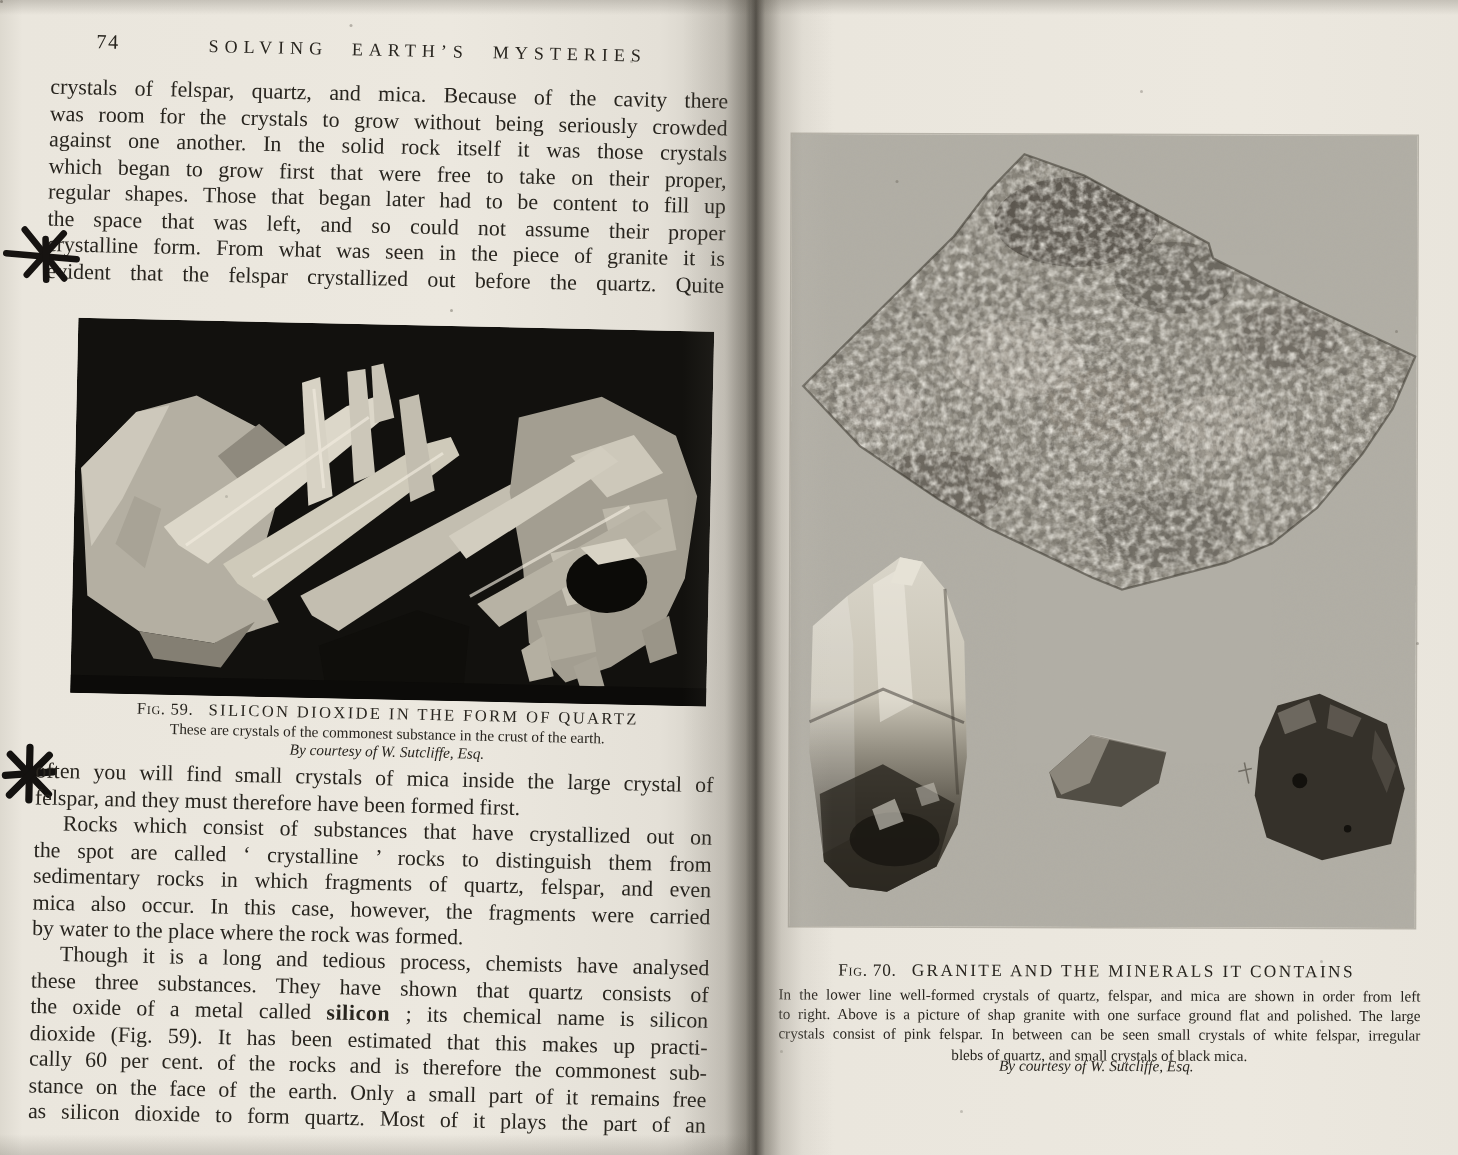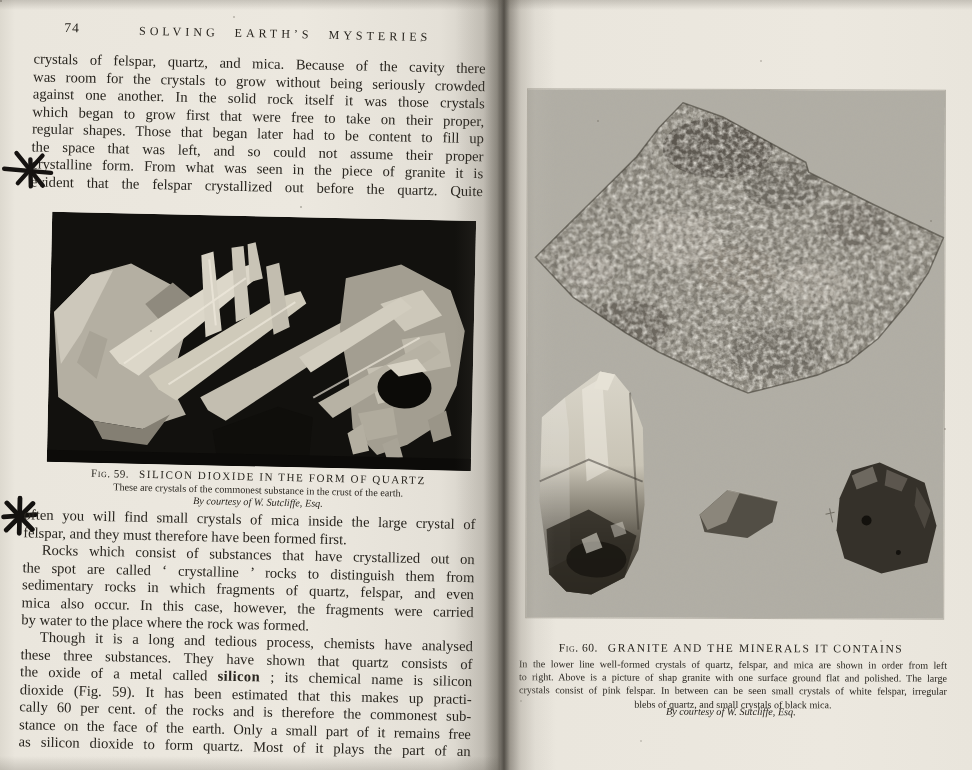--- a/index.html
+++ b/index.html
@@ -249,21 +249,21 @@
       <polygon points="313,408 325,380 353,372 398,392 410,435 401,472 355,483 318,468 310,440" fill="#35312a"></polygon>
       <polygon points="325,385 346,376 351,391 330,399" fill="rgba(165,159,147,0.5)"></polygon>
       <polygon points="360,379 381,388 375,401 358,395" fill="rgba(140,134,122,0.45)"></polygon>
       <polygon points="390,396 404,420 398,438 388,415" fill="rgba(120,114,103,0.35)"></polygon>
       <circle cx="340" cy="430" r="5" fill="#13110d"></circle>
       <circle cx="372" cy="462" r="2.5" fill="#13110d"></circle>
       <path d="M303,418 l3,14 M299,424 l9,-2" stroke="rgba(70,65,57,0.6)" stroke-width="1" fill="none"></path>
     </svg>
 
     <div class="caption cap60-title">
-      <span class="fig-label">Fig. 60.</span><span class="fig-title">GRANITE AND THE MINERALS IT CONTAINS</span>
+      <span class="fig-label">Fig. 70.</span><span class="fig-title">GRANITE AND THE MINERALS IT CONTAINS</span>
     </div>
     <div class="cap60-body">
         <div class="tline">In the lower line well-formed crystals of quartz, felspar, and mica are shown in order from left</div>
         <div class="tline">to right.  Above is a picture of shap granite with one surface ground flat and polished.  The large</div>
         <div class="tline">crystals consist of pink felspar.  In between can be seen small crystals of white felspar, irregular</div>
         <div class="tline">blebs of quartz, and small crystals of black mica.</div>
       </div>
     <div class="caption cap-credit cap60-credit">By courtesy of W. Sutcliffe, Esq.</div>
   </div>
 

